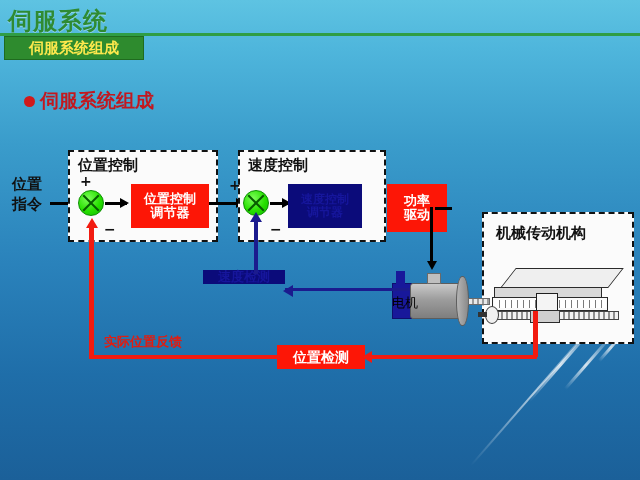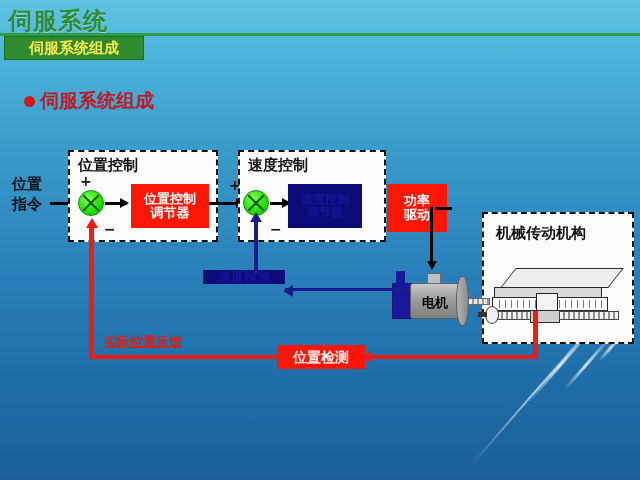--- a/index.html
+++ b/index.html
@@ -71,29 +71,29 @@
   .ar-k-d{border-top:9px solid #000;border-left:5px solid transparent;border-right:5px solid transparent;}
   .ar-r-u{border-bottom:10px solid #f21b10;border-left:6px solid transparent;border-right:6px solid transparent;}
   .ar-r-l{border-right:10px solid #f21b10;border-top:6px solid transparent;border-bottom:6px solid transparent;}
   .ar-b-u{border-bottom:10px solid #1b1b8e;border-left:6px solid transparent;border-right:6px solid transparent;}
   .ar-b-l{border-right:10px solid #1b1b8e;border-top:6px solid transparent;border-bottom:6px solid transparent;}
 
   
   .lbl{position:absolute;white-space:nowrap;font-weight:bold;}
   .lbl-k{color:#111;font-size:15px;line-height:1.15;}
   .lbl-b{color:#1d1d9a;font-size:13px;}
-  .lbl-r{color:#e11c10;font-size:13px;text-decoration:underline;}
+  .lbl-r{color:#e11c10;font-size:13px;}
 
   
   #motor-body{position:absolute;left:410px;top:283px;width:52px;height:36px;
        background:linear-gradient(180deg,#c9c9c9 0%,#9d9d9d 45%,#7e7e7e 100%);
        border:1px solid #5d5d5d;border-radius:3px;box-sizing:border-box;}
   #motor-cap{position:absolute;left:456px;top:276px;width:13px;height:50px;
        background:linear-gradient(90deg,#b5b5b5,#8a8a8a);border:1px solid #5d5d5d;border-radius:6px/25px;box-sizing:border-box;}
-  #motor-label{position:absolute;left:422px;top:294px;font-size:13px;font-weight:bold;color:#000;}
+  #motor-label{position:absolute;left:392px;top:294px;font-size:13px;font-weight:normal;color:#000;}
   #motor-term{position:absolute;left:427px;top:273px;width:14px;height:11px;background:#bfbfbf;border:1px solid #6a6a6a;box-sizing:border-box;}
   #motor-tail{position:absolute;left:392px;top:283px;width:20px;height:36px;background:#18189a;border:1px solid #0e0e6e;box-sizing:border-box;}
   #motor-tail2{position:absolute;left:396px;top:271px;width:9px;height:14px;background:#18189a;}
   #motor-shaft{position:absolute;left:468px;top:298px;width:22px;height:7px;
        background:repeating-linear-gradient(90deg,#e9e9e9 0 3px,#9a9a9a 3px 5px);border:1px solid #6a6a6a;box-sizing:border-box;}
 
   
   #mech-slab-top{position:absolute;left:508px;top:268px;width:108px;height:20px;
        background:#efefef;border:1px solid #2a2a2a;box-sizing:border-box;
        transform:skewX(-38deg);}

